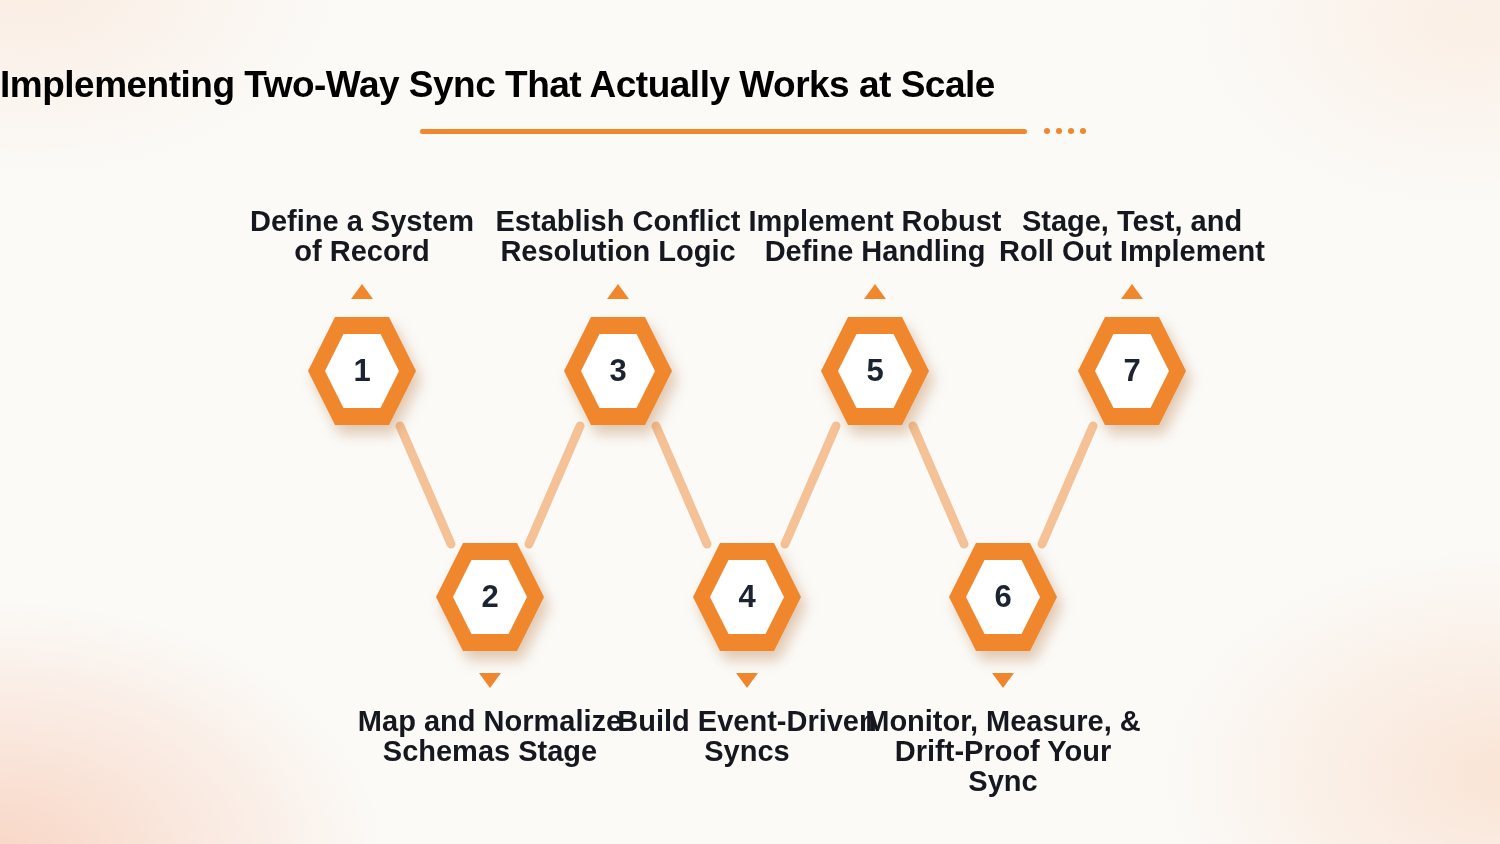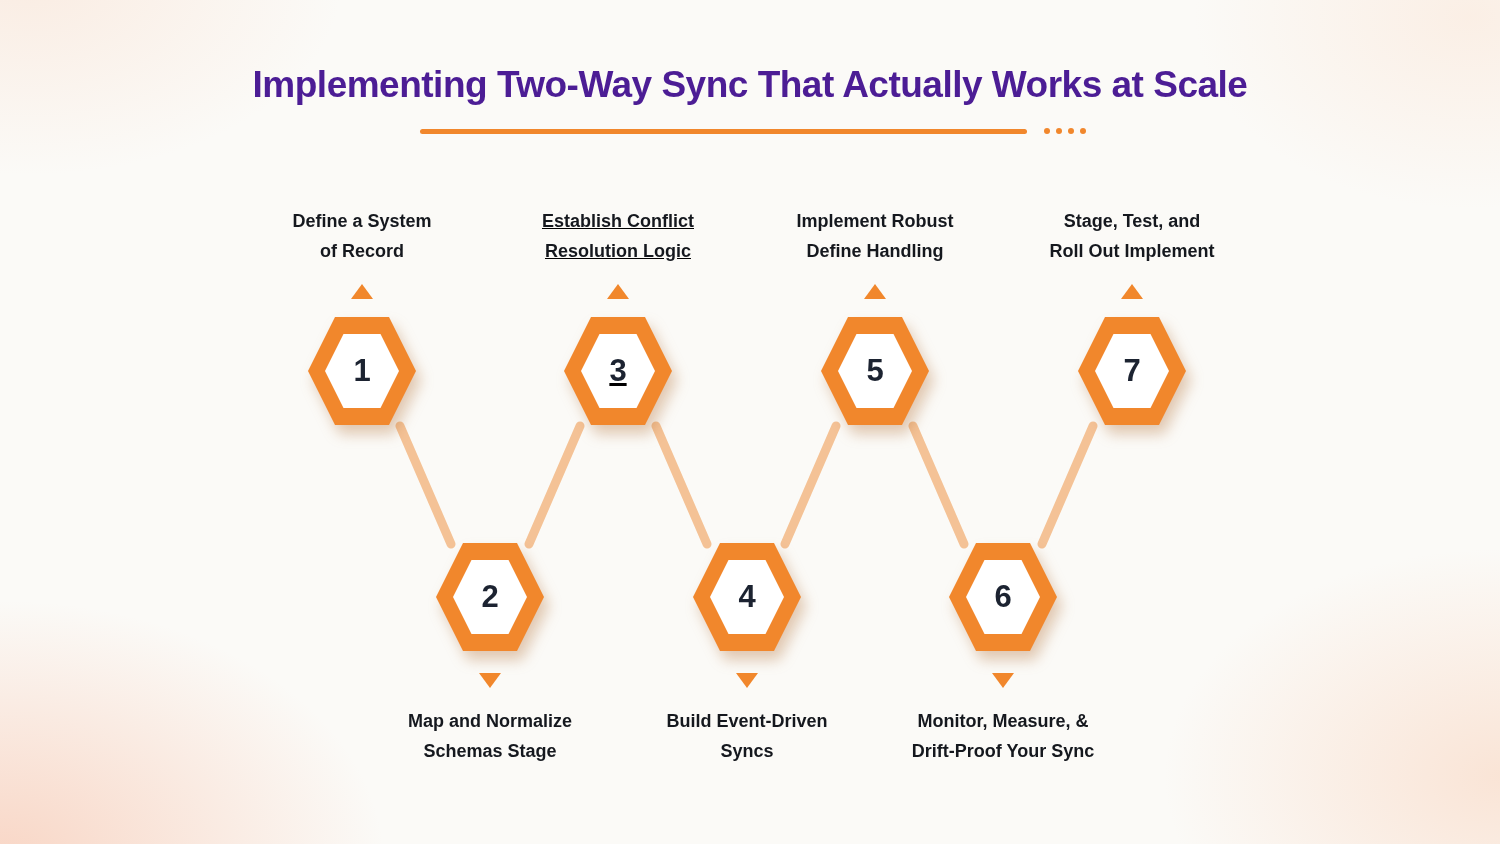--- a/index.html
+++ b/index.html
@@ -12,38 +12,38 @@
       radial-gradient(620px 420px at 0% 102%, rgba(246,178,148,0.50), rgba(246,178,148,0) 62%),
       radial-gradient(560px 380px at 100% 92%, rgba(248,198,168,0.42), rgba(248,198,168,0) 60%),
       radial-gradient(460px 320px at 98% 2%, rgba(250,218,196,0.35), rgba(250,218,196,0) 60%),
       radial-gradient(520px 320px at 2% -2%, rgba(248,208,184,0.32), rgba(248,208,184,0) 60%),
       #fbfaf7;
   }
   .canvas { position: absolute; inset: 0; }
 
   .title {
     position: absolute; top: 64px; left: 0; width: 100%;
-    text-align: center; font-size: 37px; font-weight: 700;
-    color: #4c1d95; letter-spacing: -0.5px;
+    text-align: left; font-size: 37px; font-weight: 700;
+    color: #000000; letter-spacing: -0.5px;
   }
   .rule {
     position: absolute; top: 129px; left: 420px; width: 607px; height: 5px;
     border-radius: 3px; background: #F1872C;
   }
   .dots { position: absolute; top: 128px; left: 1044px; display: flex; gap: 6px; }
   .dots span { width: 6px; height: 6px; border-radius: 50%; background: #F1872C; display: block; }
 
   svg.connectors { position: absolute; top: 0; left: 0; z-index: 0; }
 
   .step {
     position: absolute; width: 280px; z-index: 1;
     display: flex; flex-direction: column; align-items: center;
   }
   .step .label {
-    font-size: 18px; font-weight: 600; line-height: 30px;
+    font-size: 29px; font-weight: 600; line-height: 30px;
     color: #15181e; text-align: center; white-space: pre-line;
   }
   .marker { width: 22px; height: 15px; background: #F1872C; flex: 0 0 auto; }
   .marker.up   { clip-path: polygon(50% 0, 100% 100%, 0 100%); margin: 18px 0; }
   .marker.down { clip-path: polygon(0 0, 100% 0, 50% 100%); margin: 22px 0 18px; }
 
   .hexwrap { filter: drop-shadow(5px 9px 7px rgba(175,105,45,0.35)); }
   .hex {
     width: 108px; height: 108px; background: #F1872C;
     clip-path: polygon(25% 0%, 75% 0%, 100% 50%, 75% 100%, 25% 100%, 0% 50%);
@@ -51,21 +51,21 @@
   }
   .hex-inner {
     width: 74px; height: 74px; background: #ffffff;
     clip-path: polygon(25% 0%, 75% 0%, 100% 50%, 75% 100%, 25% 100%, 0% 50%);
     display: flex; align-items: center; justify-content: center;
   }
   .num { font-size: 31px; font-weight: 700; color: #1c2331; }
 
   
   .s1 { left: 222px; top: 206px; }
-  .s3 { left: 478px; top: 206px; text-decoration: underline; }
+  .s3 { left: 478px; top: 206px; }
   .s5 { left: 735px; top: 206px; }
   .s7 { left: 992px; top: 206px; }
   .s2 { left: 350px; top: 543px; }
   .s4 { left: 607px; top: 543px; }
   .s6 { left: 863px; top: 543px; }
 </style>
 </head>
 <body>
 
 <div class="canvas">

